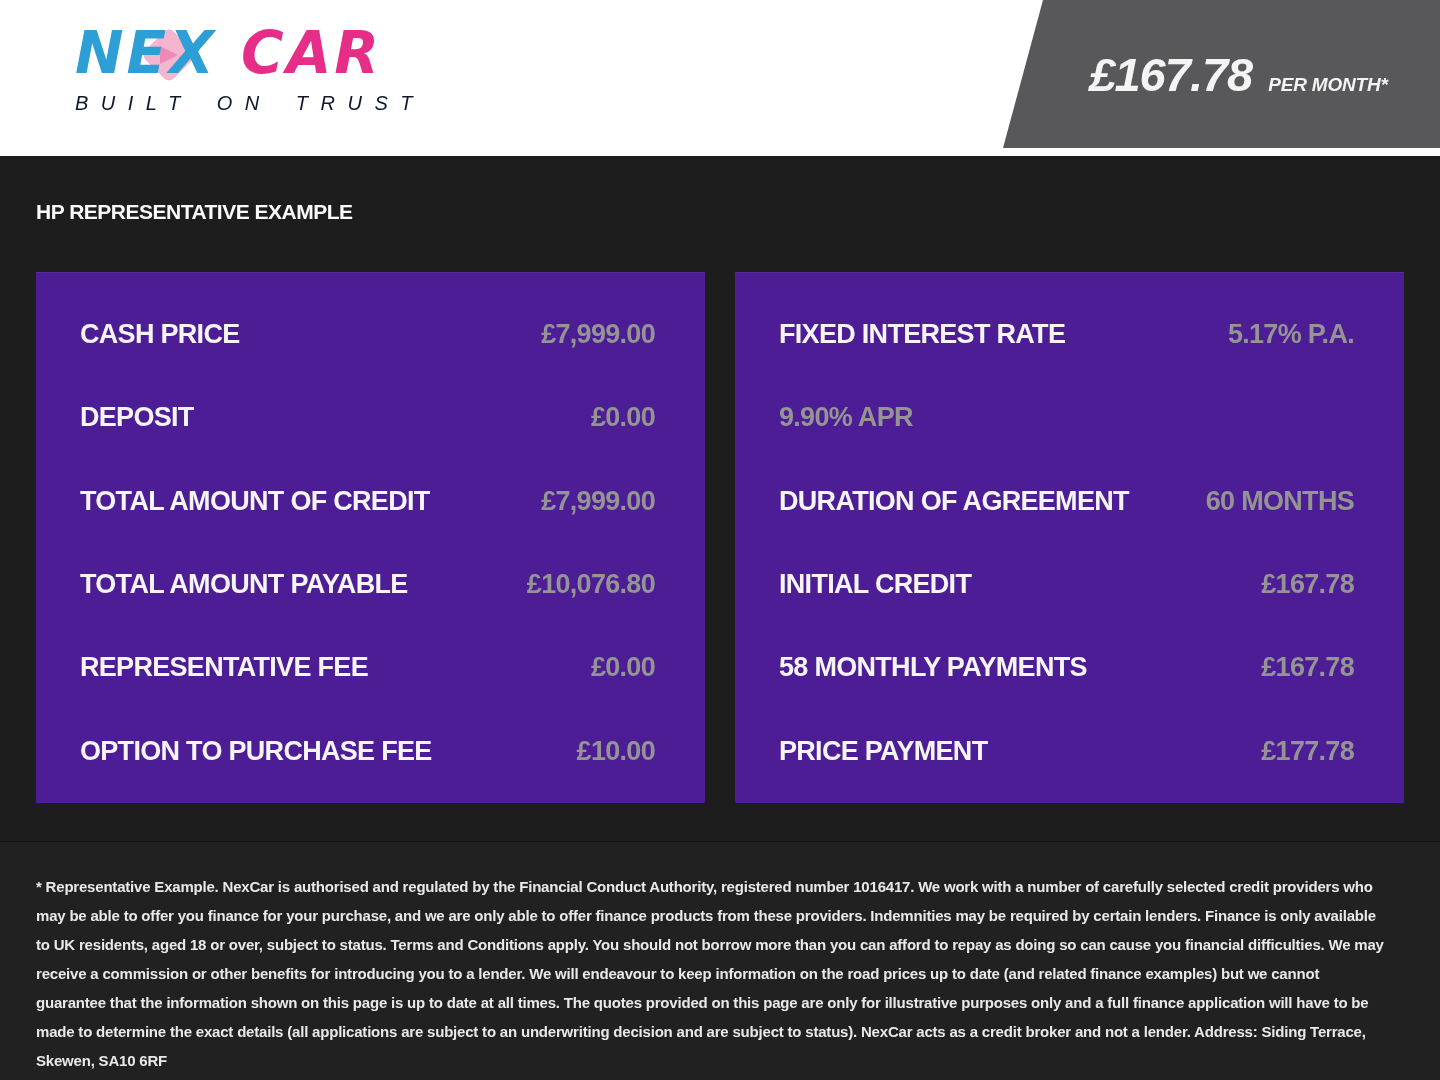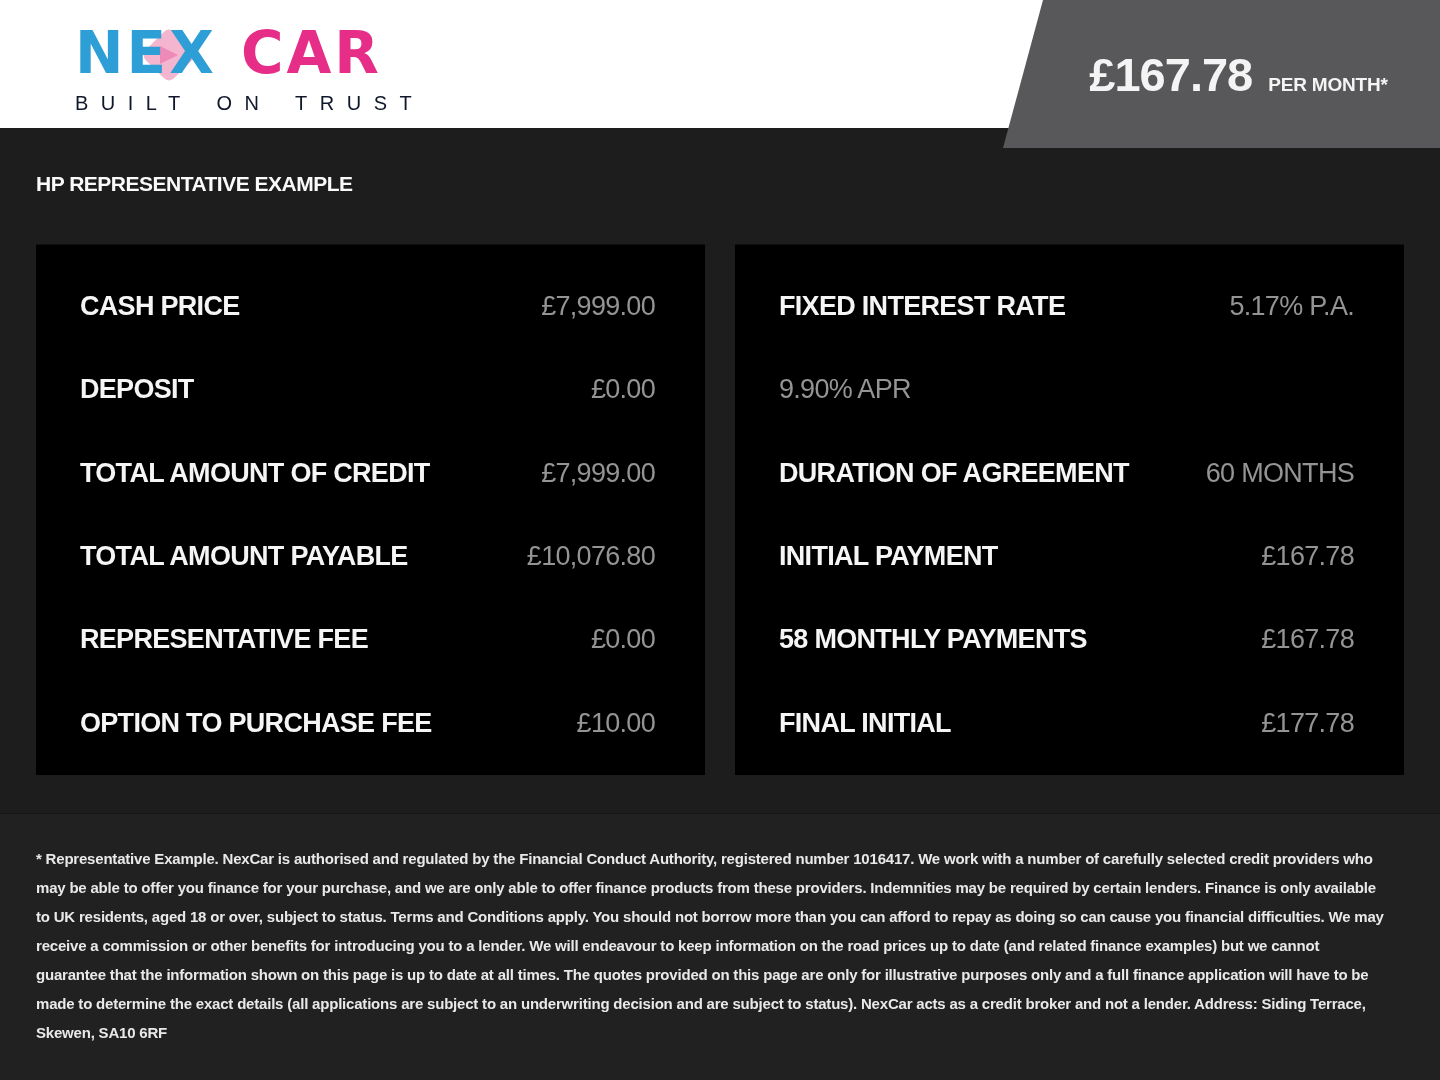--- a/index.html
+++ b/index.html
@@ -4,23 +4,24 @@
 <style>
   * { margin: 0; padding: 0; box-sizing: border-box; }
   html, body { width: 1440px; height: 1080px; background: #1d1d1e; overflow: hidden; }
   body { font-family: "Liberation Sans", sans-serif; }
 
   .page { width: 1440px; height: 1080px; display: flex; flex-direction: column; }
 
   
   .header {
     position: relative;
-    height: 128px;
+    height: 156px;
     background: #ffffff;
     flex: 0 0 auto;
+    font-style: italic;
   }
   .logo {
     position: absolute;
     left: 75px;
     top: 22px;
   }
   .logo-main {
     font-family: "DejaVu Sans", sans-serif;
     font-weight: bold;
     font-size: 58px;
@@ -106,21 +107,21 @@
     letter-spacing: -0.5px;
   }
   .panels {
     margin-top: 48px;
     display: flex;
     justify-content: space-between;
   }
   .panel {
     width: 669px;
     height: 531px;
-    background: #000000;
+    background: #4c1d95;
     border-top: 1px solid rgba(255,255,255,0.06);
     display: flex;
     flex-direction: column;
     padding: 36px 50px 26px 44px;
     gap: 32px;
   }
   .row {
     flex: 1;
     display: flex;
     align-items: center;
@@ -129,21 +130,21 @@
   .row .label {
     color: #f5f5f5;
     font-size: 27px;
     font-weight: bold;
     letter-spacing: -0.7px;
     white-space: nowrap;
   }
   .row .value {
     color: #949494;
     font-size: 27px;
-    font-weight: normal;
+    font-weight: bold;
     letter-spacing: -0.7px;
     white-space: nowrap;
     text-align: right;
   }
 
   
   .footer {
     flex: 1;
     background: #212122;
     border-top: 1px solid #161616;
@@ -221,29 +222,29 @@
           <span class="value">5.17% P.A.</span>
         </div>
         <div class="row">
           <span class="value">9.90% APR</span>
         </div>
         <div class="row">
           <span class="label">DURATION OF AGREEMENT</span>
           <span class="value">60 MONTHS</span>
         </div>
         <div class="row">
-          <span class="label">INITIAL PAYMENT</span>
+          <span class="label">INITIAL CREDIT</span>
           <span class="value">£167.78</span>
         </div>
         <div class="row">
           <span class="label">58 MONTHLY PAYMENTS</span>
           <span class="value">£167.78</span>
         </div>
         <div class="row">
-          <span class="label">FINAL INITIAL</span>
+          <span class="label">PRICE PAYMENT</span>
           <span class="value">£177.78</span>
         </div>
       </section>
 
     </div>
   </main>
 
   <footer class="footer">
     <p>* Representative Example. NexCar is authorised and regulated by the Financial Conduct Authority, registered number 1016417. We work with a number of carefully selected credit providers who may be able to offer you finance for your purchase, and we are only able to offer finance products from these providers. Indemnities may be required by certain lenders. Finance is only available to UK residents, aged 18 or over, subject to status. Terms and Conditions apply. You should not borrow more than you can afford to repay as doing so can cause you financial difficulties. We may receive a commission or other benefits for introducing you to a lender. We will endeavour to keep information on the road prices up to date (and related finance examples) but we cannot guarantee that the information shown on this page is up to date at all times. The quotes provided on this page are only for illustrative purposes only and a full finance application will have to be made to determine the exact details (all applications are subject to an underwriting decision and are subject to status). NexCar acts as a credit broker and not a lender. Address: Siding Terrace, Skewen, SA10 6RF</p>
   </footer>

